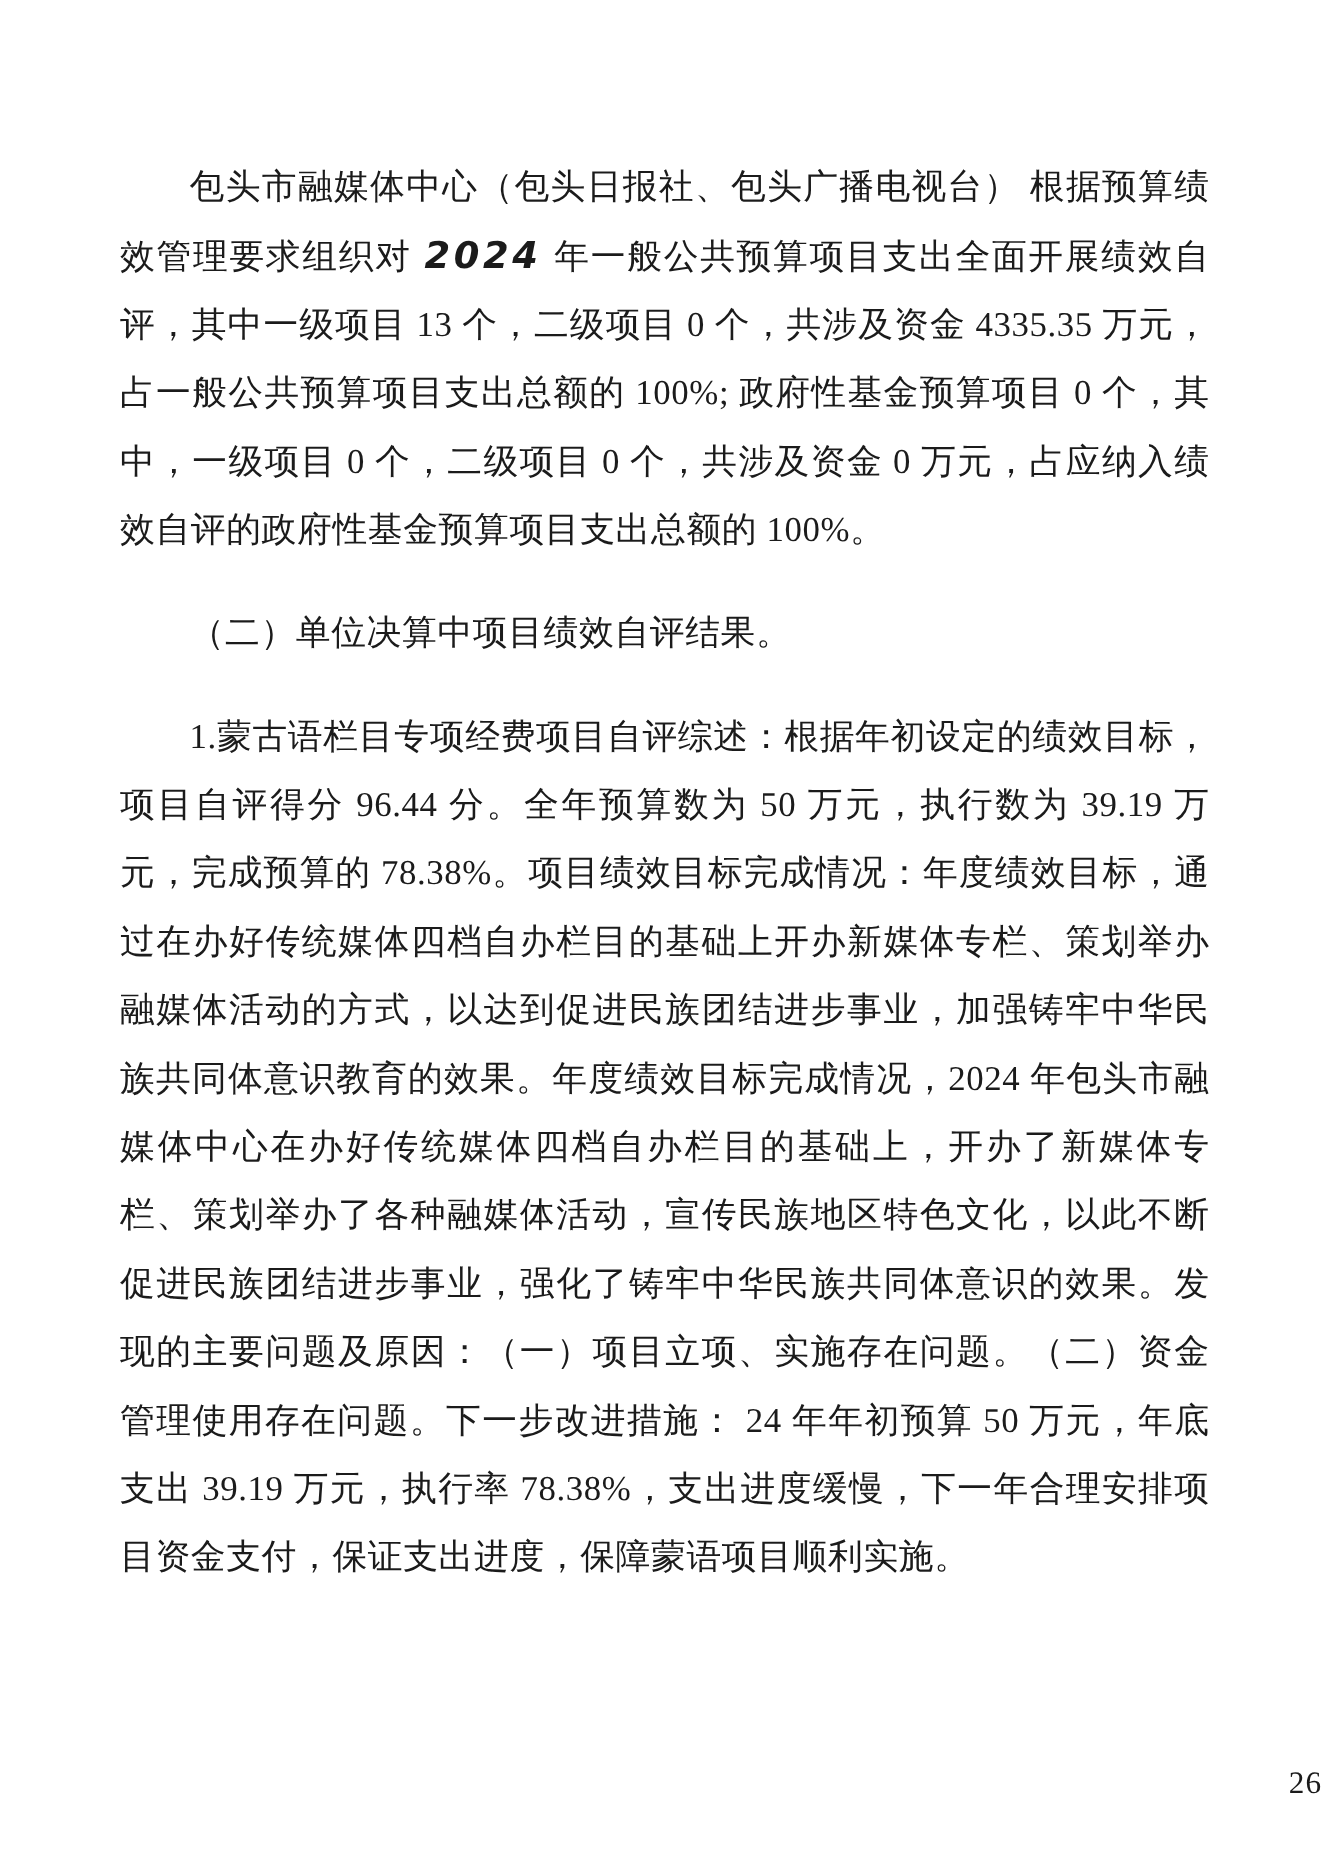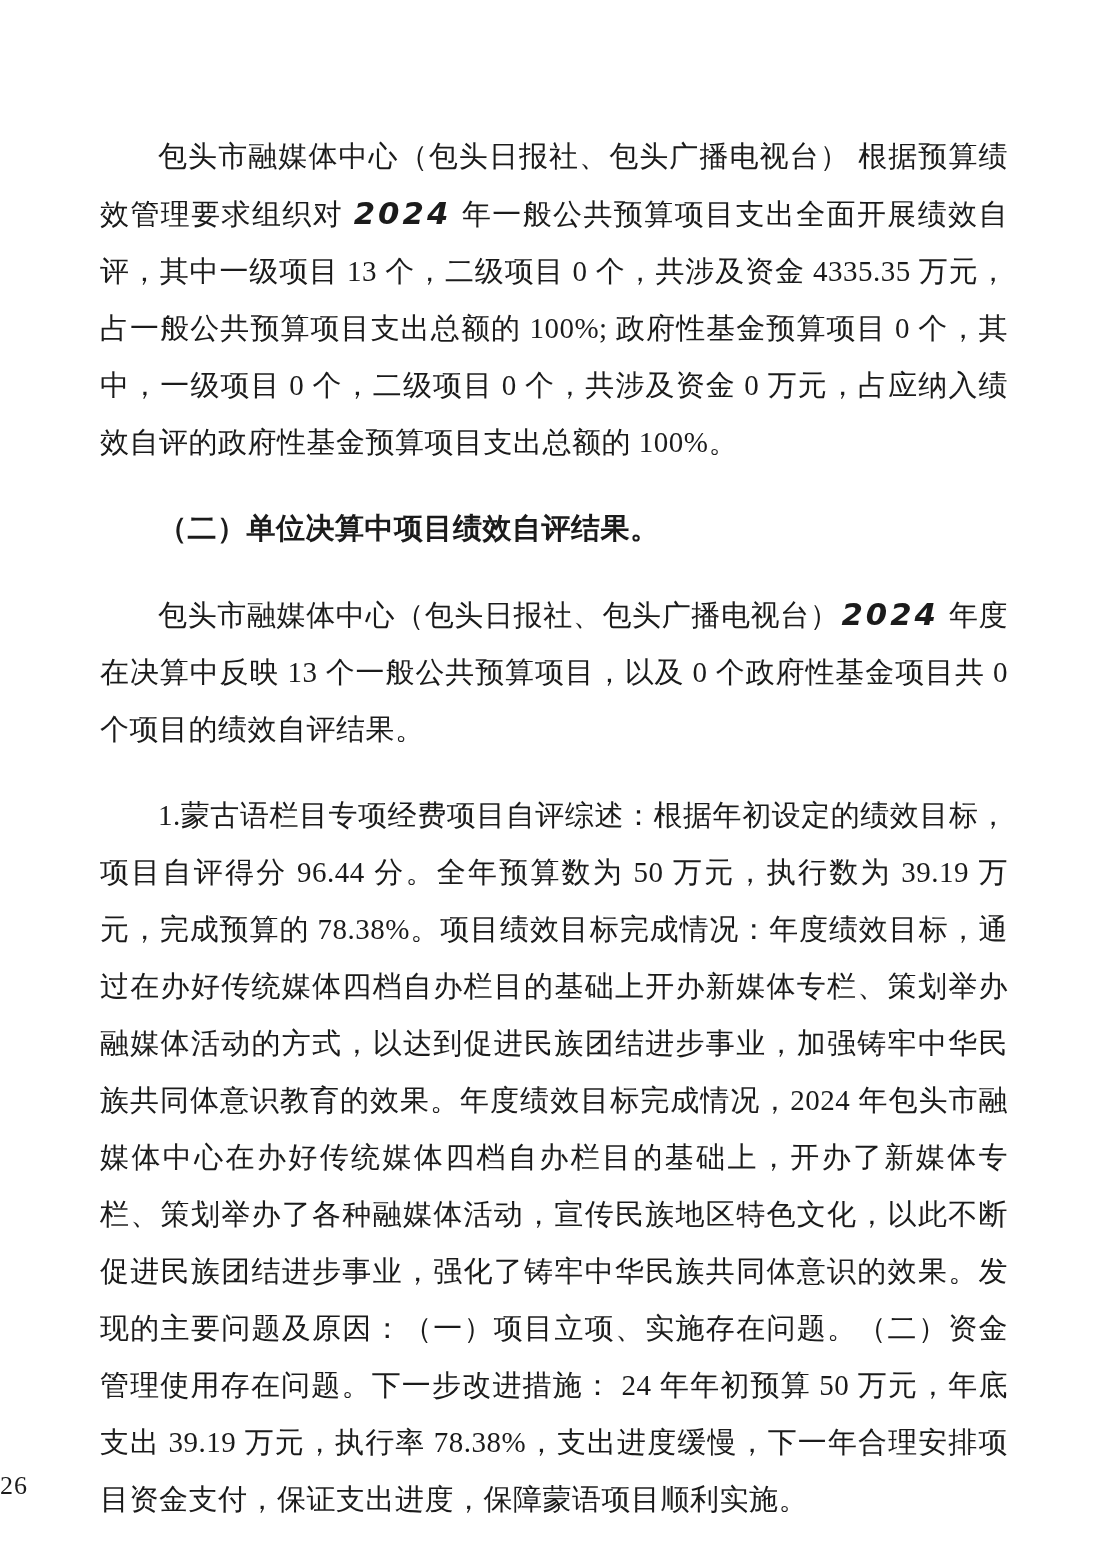--- a/index.html
+++ b/index.html
@@ -18,54 +18,53 @@
   .body-text p {
     font-size: 29px;
     line-height: 57px;
     text-align: justify;
     text-indent: 2em;
     margin: 0 0 29px 0;
     letter-spacing: 0.5px;
     word-break: break-all;
   }
   .section-heading {
-    font-weight: 700;
+    font-weight: 400;
     font-family: "Liberation Sans", "DejaVu Sans", sans-serif;
     letter-spacing: 0.5px;
   }
   
   .year-script {
     font-family: "DejaVu Sans", sans-serif;
     font-style: italic;
     font-weight: 600;
     font-size: 1.06em;
     letter-spacing: 3px;
     padding: 0 2px;
   }
   .page-number {
     position: absolute;
     left: 0;
     right: 0;
     bottom: 58px;
-    text-align: left;
+    text-align: right;
     font-size: 26px;
     letter-spacing: 1px;
   }
 </style>
 </head>
 <body>
 
 <div class="page">
   <div class="body-text">
 
     <p><span>包头市融媒体中心（包头日报社、包头广播电视台） 根据预算绩效管理要求组织对 </span><span class="year-script">2024</span><span> 年一般公共预算项目支出全面开展绩效自评，其中一级项目 13 个，二级项目 0 个，共涉及资金 4335.35 万元，占一般公共预算项目支出总额的 100%; 政府性基金预算项目 0 个，其中，一级项目 0 个，二级项目 0 个，共涉及资金 0 万元，占应纳入绩效自评的政府性基金预算项目支出总额的 100%。</span></p>
 
 
     <p class="section-heading">（二）单位决算中项目绩效自评结果。</p>
 
-    <p><span>包头市融媒体中心（包头日报社、包头广播电视台）</span><span class="year-script">2024</span><span> 年度在决算中反映 13 个一般公共预算项目，以及 0 个政府性基金项目共 0 个项目的绩效自评结果。</span></p>
 
     <p>1.蒙古语栏目专项经费项目自评综述：根据年初设定的绩效目标，项目自评得分 96.44 分。全年预算数为 50 万元，执行数为 39.19 万元，完成预算的 78.38%。项目绩效目标完成情况：年度绩效目标，通过在办好传统媒体四档自办栏目的基础上开办新媒体专栏、策划举办融媒体活动的方式，以达到促进民族团结进步事业，加强铸牢中华民族共同体意识教育的效果。年度绩效目标完成情况，2024 年包头市融媒体中心在办好传统媒体四档自办栏目的基础上，开办了新媒体专栏、策划举办了各种融媒体活动，宣传民族地区特色文化，以此不断促进民族团结进步事业，强化了铸牢中华民族共同体意识的效果。发现的主要问题及原因：（一）项目立项、实施存在问题。（二）资金管理使用存在问题。下一步改进措施： 24 年年初预算 50 万元，年底支出 39.19 万元，执行率 78.38%，支出进度缓慢，下一年合理安排项目资金支付，保证支出进度，保障蒙语项目顺利实施。</p>
 
   </div>
 
   <div class="page-number">26</div>
 </div>
 
 </body></html>

